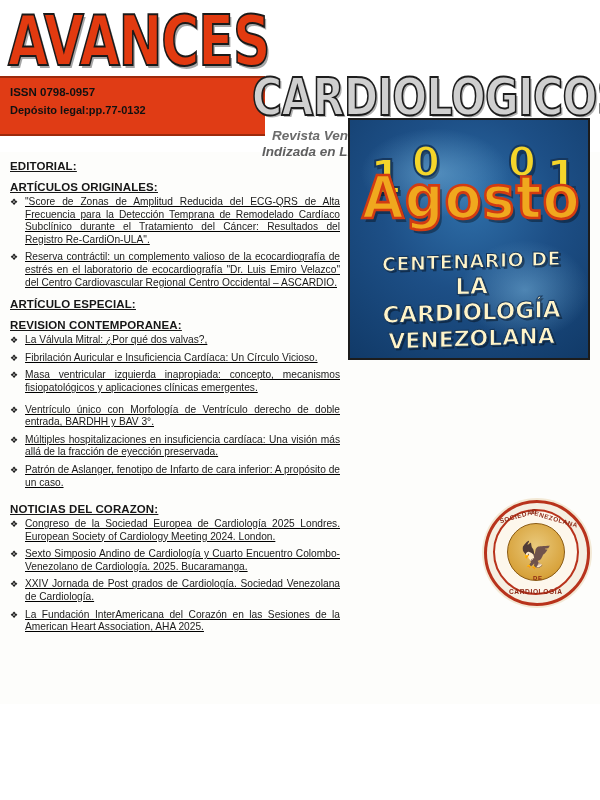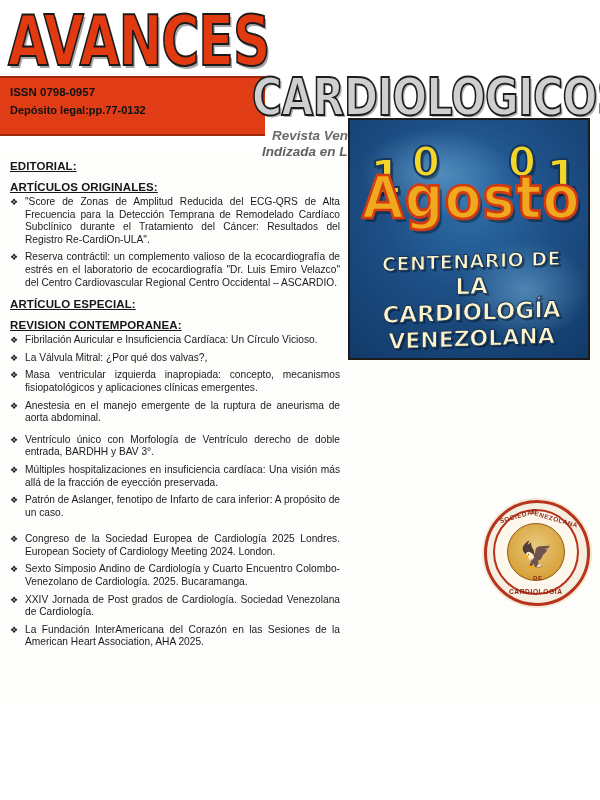--- a/index.html
+++ b/index.html
@@ -121,21 +121,21 @@
     width: 330px;
   }
   .section-title {
     font-size: 11.5px;
     font-weight: bold;
     color: #161616;
     text-decoration: underline;
     margin: 0 0 3px 0;
     letter-spacing: 0.1px;
   }
-  .section-block { margin-bottom: 9px; }
+  .section-block { margin-bottom: 9px; text-decoration: underline; }
   ul.items {
     list-style: none;
     margin: 0;
     padding: 0;
   }
   ul.items li {
     position: relative;
     padding-left: 15px;
     font-size: 10.2px;
     line-height: 12.6px;
@@ -328,36 +328,36 @@
         </ul>
       </div>
 
       <div class="section-block">
         <div class="section-title">ARTÍCULO ESPECIAL:</div>
       </div>
 
       <div class="section-block">
         <div class="section-title">REVISION CONTEMPORANEA:</div>
         <ul class="items">
+          <li>La Válvula Mitral: ¿Por qué dos valvas?,</li>
           <li>Fibrilación Auricular e Insuficiencia Cardíaca: Un Círculo Vicioso.</li>
-          <li>La Válvula Mitral: ¿Por qué dos valvas?,</li>
           <li>Masa ventricular izquierda inapropiada: concepto, mecanismos fisiopatológicos y aplicaciones clínicas emergentes.</li>
-          <li>Anestesia en el manejo emergente de la ruptura de aneurisma de aorta abdominal.</li>
         </ul>
       </div>
 
       <div class="section-block">
         <ul class="items">
           <li>Ventrículo único con Morfología de Ventrículo derecho de doble entrada, BARDHH y BAV 3°.</li>
           <li>Múltiples hospitalizaciones en insuficiencia cardíaca: Una visión más allá de la fracción de eyección preservada.</li>
           <li>Patrón de Aslanger, fenotipo de Infarto de cara inferior: A propósito de un caso.</li>
         </ul>
       </div>
 
       <div class="section-block" style="margin-top:14px;">
+        <div class="section-title">NOTICIAS DEL CORAZON:</div>
         <ul class="items">
           <li>Congreso de la Sociedad Europea de Cardiología 2025 Londres. European Society of Cardiology Meeting 2024. London.</li>
           <li>Sexto Simposio Andino de Cardiología y Cuarto Encuentro Colombo-Venezolano de Cardiología. 2025. Bucaramanga.</li>
           <li>XXIV Jornada de Post grados  de Cardiología. Sociedad Venezolana de Cardiología.</li>
           <li>La Fundación InterAmericana del Corazón en las Sesiones de la American Heart Association, AHA 2025.</li>
         </ul>
       </div>
 
     </div>
   </div>

